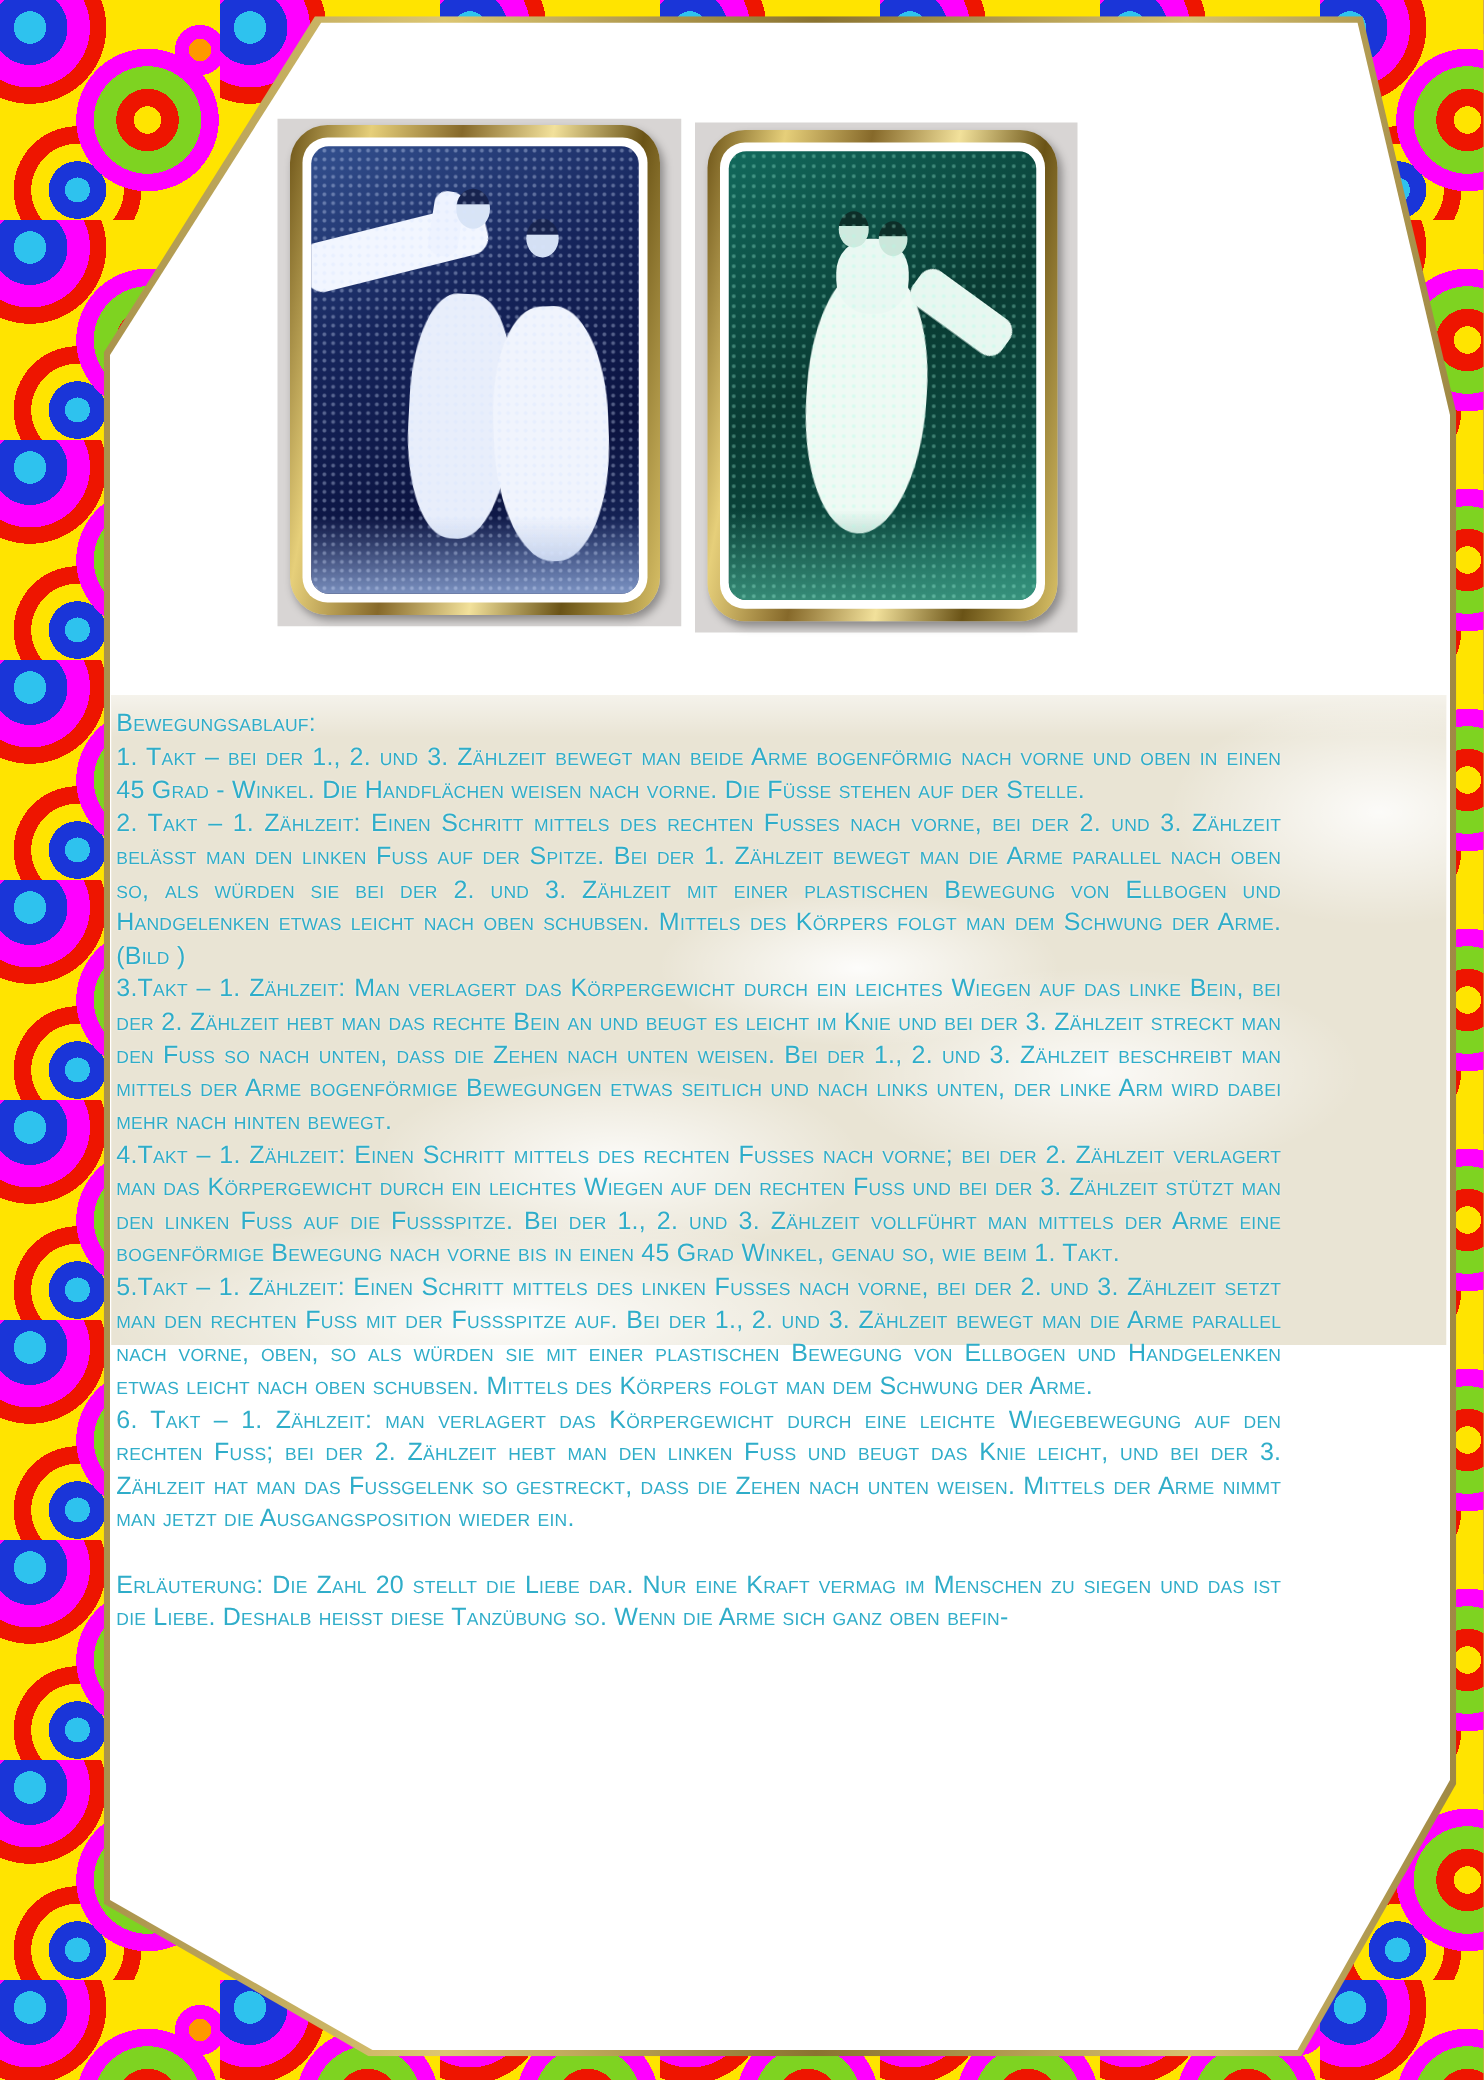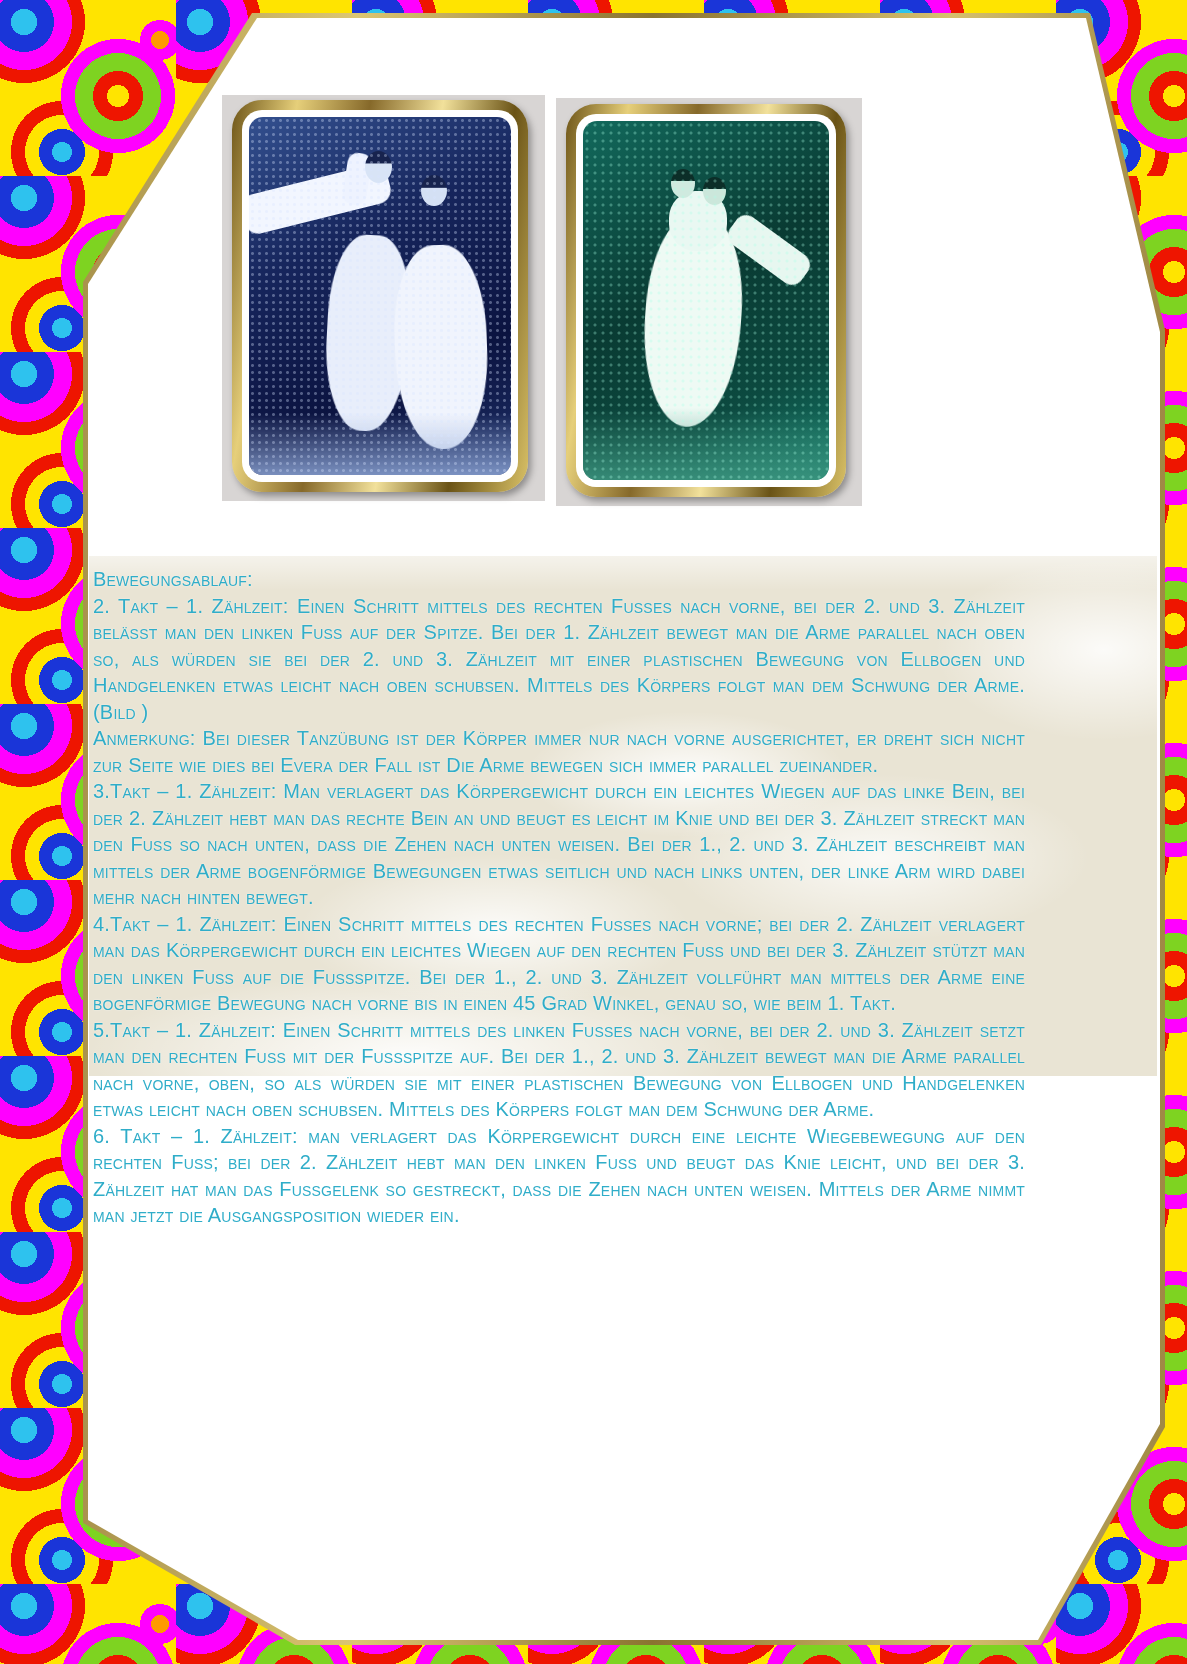--- a/index.html
+++ b/index.html
@@ -127,21 +127,22 @@
         <div class="fig t-head2"></div>
         <div class="fig t-ground"></div>
       </div>
     </div>
   </div>
 
   <div class="watermark"></div>
 
   <div class="bodytext">
     <p>Bewegungsablauf:</p>
+    <p>1. Takt – bei der 1., 2. und 3. Zählzeit bewegt man beide Arme bogenförmig nach vorne und oben in einen 45 Grad - Winkel. Die Handflächen weisen nach vorne. Die Füsse stehen auf der Stelle.</p>
     <p>2. Takt – 1. Zählzeit: Einen Schritt mittels des rechten Fusses nach vorne, bei der 2. und 3. Zählzeit belässt man den linken Fuss auf der Spitze. Bei der 1. Zählzeit bewegt man die Arme parallel nach oben so, als würden sie bei der 2. und 3. Zählzeit mit einer plastischen Bewegung von Ellbogen und Handgelenken etwas leicht nach oben schubsen. Mittels des Körpers folgt man dem Schwung der Arme. (Bild )</p>
-    <p>Anmerkung: Bei dieser Tanzübung ist der Körper immer nur nach vorne ausgerichtet, er dreht sich nicht zur Seite wie dies bei Evera der Fall ist Die Arme bewegen sich immer parallel zueinander.</p>
     <p>3.Takt – 1. Zählzeit: Man verlagert das Körpergewicht durch ein leichtes Wiegen auf das linke Bein, bei der 2. Zählzeit hebt man das rechte Bein an und beugt es leicht im Knie und bei der 3. Zählzeit streckt man den Fuss so nach unten, dass die Zehen nach unten weisen. Bei der 1., 2. und 3. Zählzeit beschreibt man mittels der Arme bogenförmige Bewegungen etwas seitlich und nach links unten, der linke Arm wird dabei mehr nach hinten bewegt.</p>
     <p>4.Takt – 1. Zählzeit: Einen Schritt mittels des rechten Fusses nach vorne; bei der 2. Zählzeit verlagert man das Körpergewicht durch ein leichtes Wiegen auf den rechten Fuss und bei der 3. Zählzeit stützt man den linken Fuss auf die Fussspitze. Bei der 1., 2. und 3. Zählzeit vollführt man mittels der Arme eine bogenförmige Bewegung nach vorne bis in einen 45 Grad Winkel, genau so, wie beim 1. Takt.</p>
     <p>5.Takt – 1. Zählzeit: Einen Schritt mittels des linken Fusses nach vorne, bei der 2. und 3. Zählzeit setzt man den rechten Fuss mit der Fussspitze auf. Bei der 1., 2. und 3. Zählzeit bewegt man die Arme parallel nach vorne, oben, so als würden sie mit einer plastischen Bewegung von Ellbogen und Handgelenken etwas leicht nach oben schubsen. Mittels des Körpers folgt man dem Schwung der Arme.</p>
     <p>6. Takt – 1. Zählzeit: man verlagert das Körpergewicht durch eine leichte Wiegebewegung auf den rechten Fuss; bei der 2. Zählzeit hebt man den linken Fuss und beugt das Knie leicht, und bei der 3. Zählzeit hat man das Fussgelenk so gestreckt, dass die Zehen nach unten weisen. Mittels der Arme nimmt man jetzt die Ausgangsposition wieder ein.</p>
+    <p class="gap">Erläuterung: Die Zahl 20 stellt die Liebe dar. Nur eine Kraft vermag im Menschen zu siegen und das ist die Liebe. Deshalb heisst diese Tanzübung so. Wenn die Arme sich ganz oben befin-</p>
   </div>
 
 </div>
 
 </body></html>

